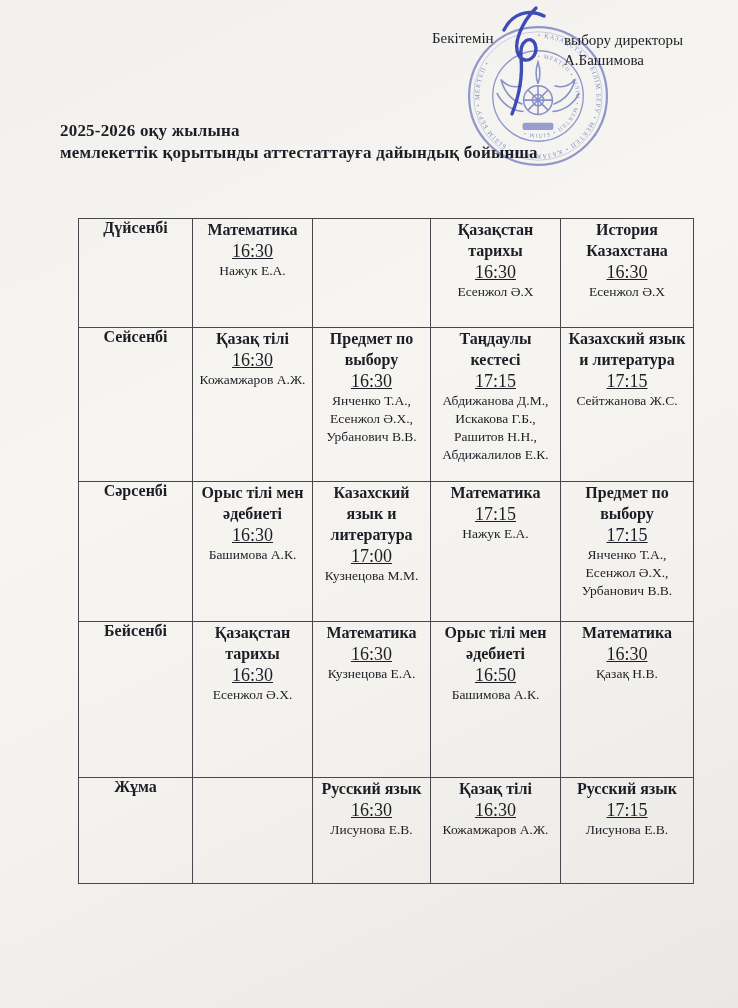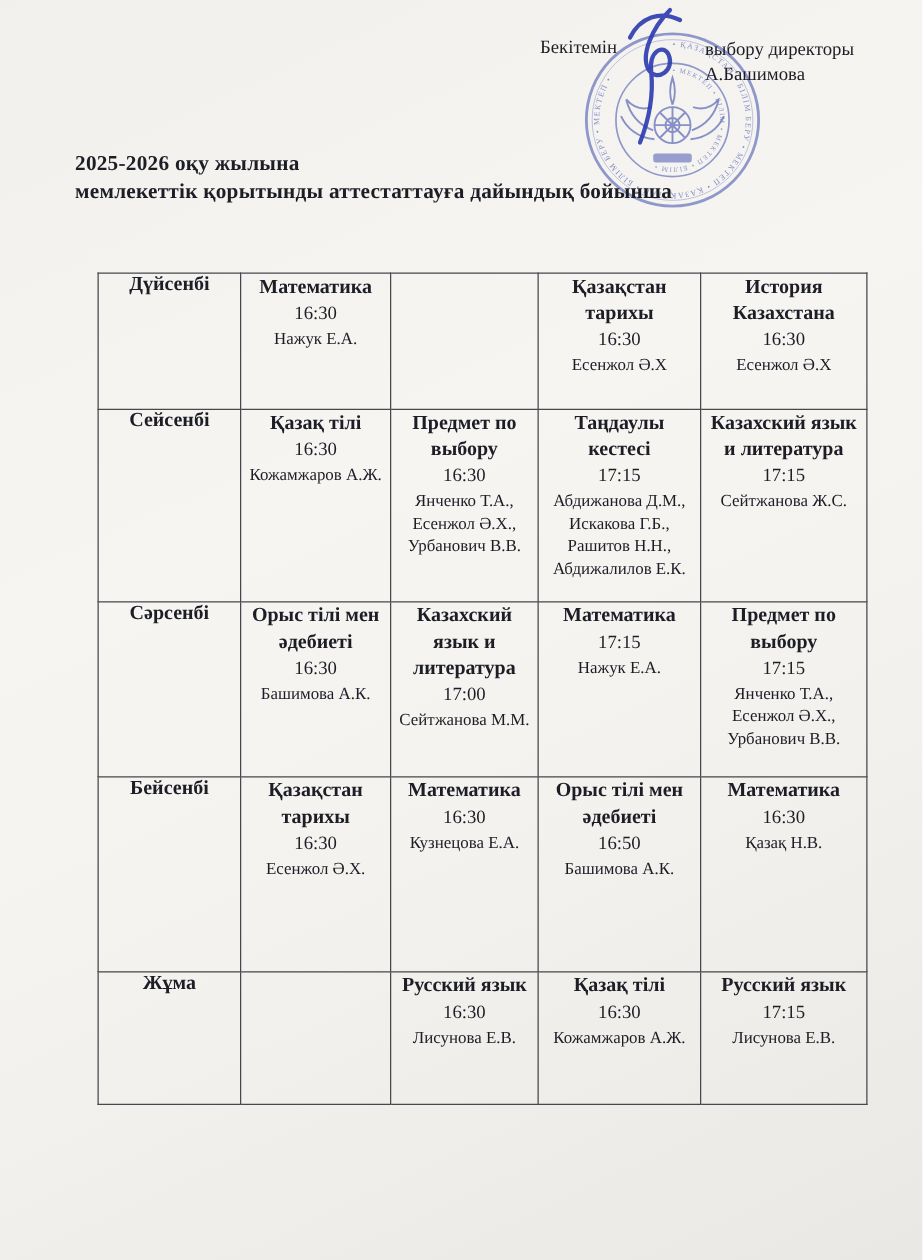--- a/index.html
+++ b/index.html
@@ -48,21 +48,21 @@
   th.corner{font-size:14px;font-weight:bold;line-height:17px;height:37px;vertical-align:middle;padding:1px 4px;}
   th.cls{font-size:15px;font-weight:bold;vertical-align:top;padding-top:7px;}
   td.day{font-weight:bold;font-size:16px;padding-top:30px;}
   td.slot{padding-top:9px;}
   .r0 td{height:108px;}
   .r1 td{height:153px;}
   .r2 td{height:139px;}
   .r3 td{height:155px;}
   .r4 td{height:105px;}
   .subj{font-weight:bold;font-size:16px;line-height:21px;}
-  .time{font-size:15px;line-height:22px;}
+  .time{font-size:18px;line-height:22px;text-decoration:underline;}
   .teach{font-size:13.5px;line-height:18px;white-space:pre-line;}
 </style>
 </head>
 <body>
 
 <div class="page">
 
   <div class="approve-label">Бекітемін</div>
   <div class="director-block">
     <div>выбору директоры</div>
@@ -178,21 +178,21 @@
       <tr class="r2">
         <td class="day">Сәрсенбі</td>
         <td class="slot">
           <div class="subj">Орыс тілі мен әдебиеті</div>
           <div class="time">16:30</div>
           <div class="teach">Башимова А.К.</div>
         </td>
         <td class="slot">
           <div class="subj">Казахский язык и литература</div>
           <div class="time">17:00</div>
-          <div class="teach">Сейтжанова М.М.</div>
+          <div class="teach">Кузнецова М.М.</div>
         </td>
         <td class="slot">
           <div class="subj">Математика</div>
           <div class="time">17:15</div>
           <div class="teach">Нажук Е.А.</div>
         </td>
         <td class="slot">
           <div class="subj">Предмет по выбору</div>
           <div class="time">17:15</div>
           <div class="teach">Янченко Т.А.,

